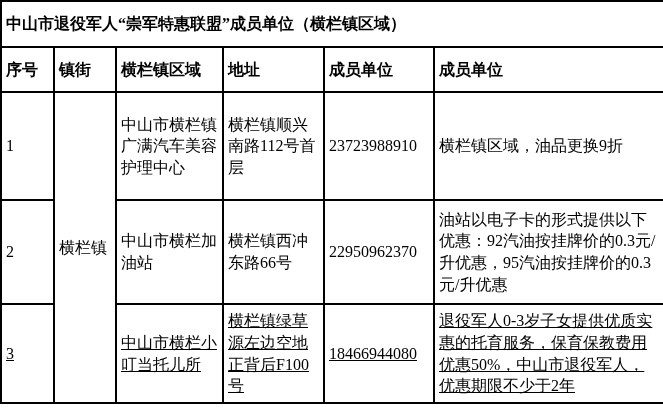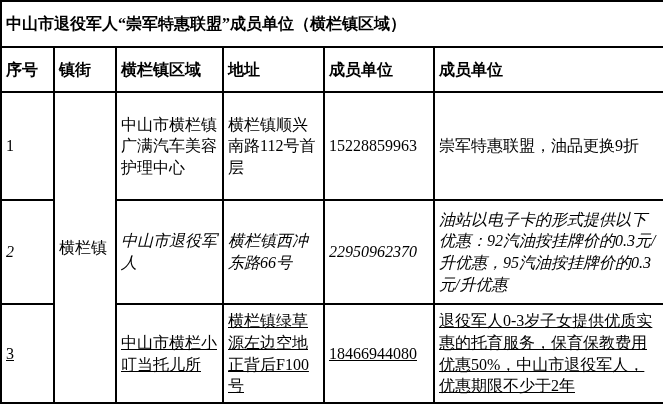--- a/index.html
+++ b/index.html
@@ -36,21 +36,21 @@
     height: 44px;
     letter-spacing: 0;
     padding: 0 2px;
   }
   tr.header-row th {
     font-weight: bold;
     height: 43px;
     font-size: 16px;
   }
   tr.row-1 td { height: 106px; }
-  tr.row-2 td { height: 102px; font-style: italic; }
+  tr.row-2 td { height: 102px; }
   tr.row-3 td { height: 97px; text-decoration: underline; }
   td.c-name { padding: 0 2px; }
   td.c-addr { padding: 0 2px; margin-top: 32px; }
   td.c-phone { padding: 0 2px; }
   td.c-svc { padding: 0 5px; }
 </style>
 </head>
 <body>
 
 <div class="page">
@@ -73,26 +73,26 @@
         <th>横栏镇区域</th>
         <th>地址</th>
         <th>成员单位</th>
         <th>成员单位</th>
       </tr>
       <tr class="row-1">
         <td class="c-no">1</td>
         <td class="c-town" rowspan="3">横栏镇</td>
         <td class="c-name">中山市横栏镇广满汽车美容护理中心</td>
         <td class="c-addr">横栏镇顺兴南路112号首层</td>
-        <td class="c-phone">15228859963</td>
-        <td class="c-svc">崇军特惠联盟，油品更换9折</td>
+        <td class="c-phone">23723988910</td>
+        <td class="c-svc">横栏镇区域，油品更换9折</td>
       </tr>
       <tr class="row-2">
         <td class="c-no">2</td>
-        <td class="c-name">中山市退役军人</td>
+        <td class="c-name">中山市横栏加油站</td>
         <td class="c-addr">横栏镇西冲东路66号</td>
         <td class="c-phone">22950962370</td>
         <td class="c-svc">油站以电子卡的形式提供以下优惠：92汽油按挂牌价的0.3元/升优惠，95汽油按挂牌价的0.3元/升优惠</td>
       </tr>
       <tr class="row-3">
         <td class="c-no">3</td>
         <td class="c-name">中山市横栏小叮当托儿所</td>
         <td class="c-addr">横栏镇绿草源左边空地正背后F100号</td>
         <td class="c-phone">18466944080</td>
         <td class="c-svc">退役军人0-3岁子女提供优质实惠的托育服务，保育保教费用优惠50%，中山市退役军人，优惠期限不少于2年</td>

